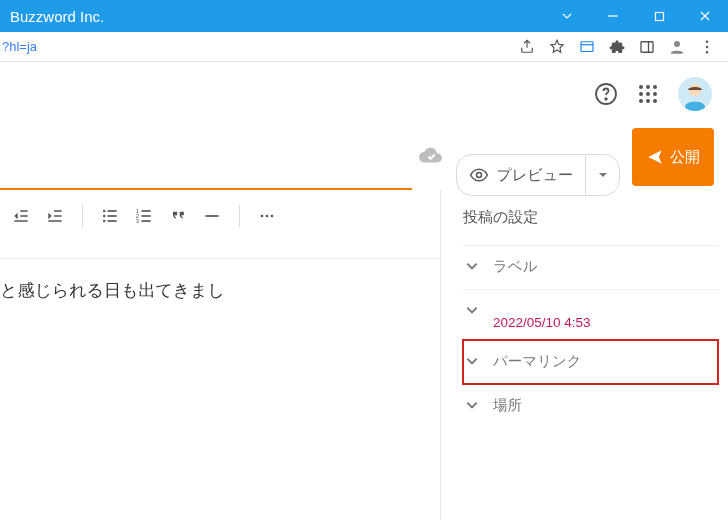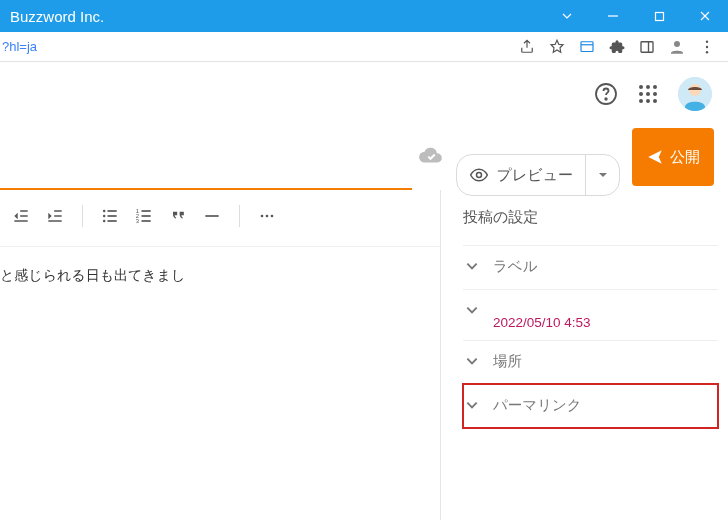--- a/index.html
+++ b/index.html
@@ -36,21 +36,21 @@
   
   .tabs { height:2px; background:#fff; }
   .tabline { height:2px; width:412px; background:#f57c00; }
 
   
   .main { display:flex; height: calc(520px - 32px - 30px - 64px - 62px - 2px); }
   .editor { flex:1; padding:0; }
   .toolbar { height:52px; display:flex; align-items:center; gap:0; padding-left:4px; color:#555; }
   .tbtn { width:34px; height:34px; display:flex; align-items:center; justify-content:center; }
   .tsep { width:1px; height:22px; background:#ddd; margin:0 10px; }
-  .content { padding: 20px 0 0 0; color:#333; font-size:14px; border-top:1px solid #eee; margin-top:4px; }
+  .content { padding: 20px 0 0 0; color:#333; font-size:17px; border-top:1px solid #eee; margin-top:16px; }
 
   
   .sidebar { width:288px; border-left:1px solid #e5e5e5; padding:18px 10px 0 22px; }
   .sidetitle { color:#555; font-size:15px; margin-bottom:18px; }
   .sideitem { display:flex; align-items:flex-start; gap:14px; min-height:44px; padding:10px 0 10px 2px; border-top:1px solid #eee; color:#777; font-size:14.5px; }
   .sideitem:first-of-type { border-top:none; }
   .sideitem .lbl { line-height:1.5; }
   .sub { color:#be185d; font-size:13.5px; margin-top:15px; }
   .highlighted { outline:2px solid #d32424; outline-offset:-1px; padding-right:4px;}
 
@@ -271,27 +271,27 @@
 
     <div class="sideitem">
       <svg class="chev" width="14" height="14" viewBox="0 0 12 12" fill="none" stroke="#777" stroke-width="1.6">
           <path d="M2 4l4 4 4-4"></path>
         </svg>
       <div>
         <div class="sub">2022/05/10 4:53</div>
       </div>
     </div>
 
+    <div class="sideitem highlighted">
+      <svg class="chev" width="14" height="14" viewBox="0 0 12 12" fill="none" stroke="#777" stroke-width="1.6">
+          <path d="M2 4l4 4 4-4"></path>
+        </svg>
+      <div class="lbl">パーマリンク</div>
+    </div>
+
     <div class="sideitem">
       <svg class="chev" width="14" height="14" viewBox="0 0 12 12" fill="none" stroke="#777" stroke-width="1.6">
           <path d="M2 4l4 4 4-4"></path>
         </svg>
       <div class="lbl">場所</div>
     </div>
-
-    <div class="sideitem highlighted">
-      <svg class="chev" width="14" height="14" viewBox="0 0 12 12" fill="none" stroke="#777" stroke-width="1.6">
-          <path d="M2 4l4 4 4-4"></path>
-        </svg>
-      <div class="lbl">パーマリンク</div>
-    </div>
   </div>
 </div>
 
 </body></html>

